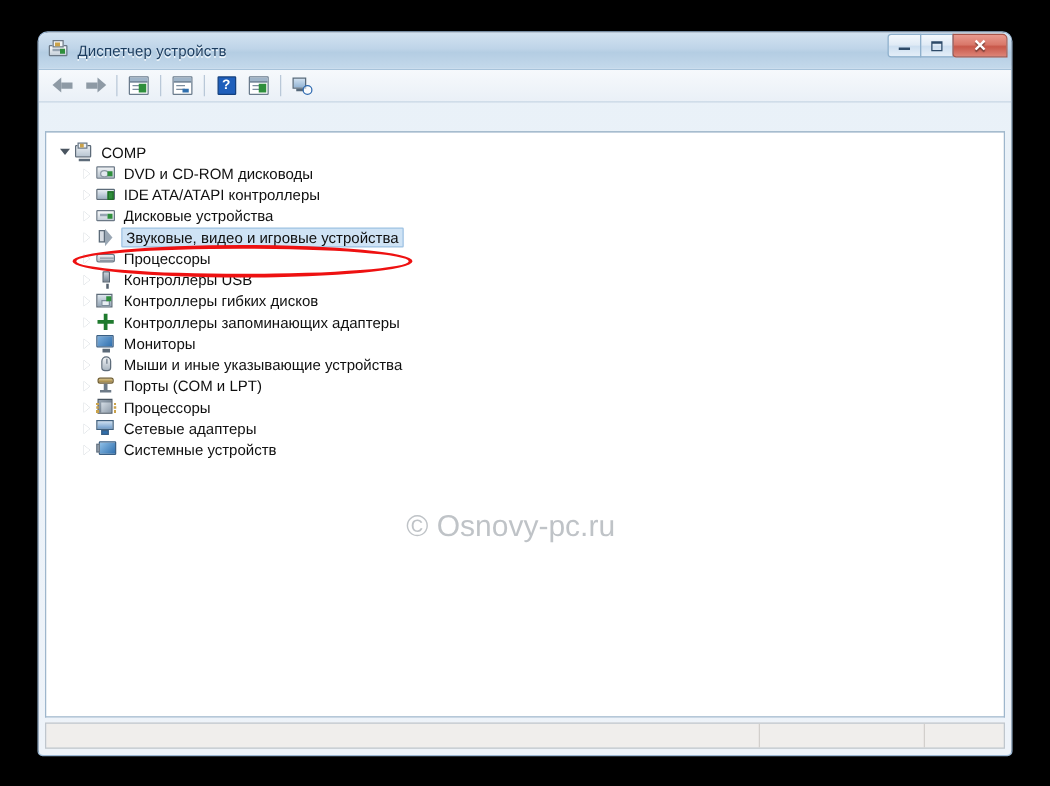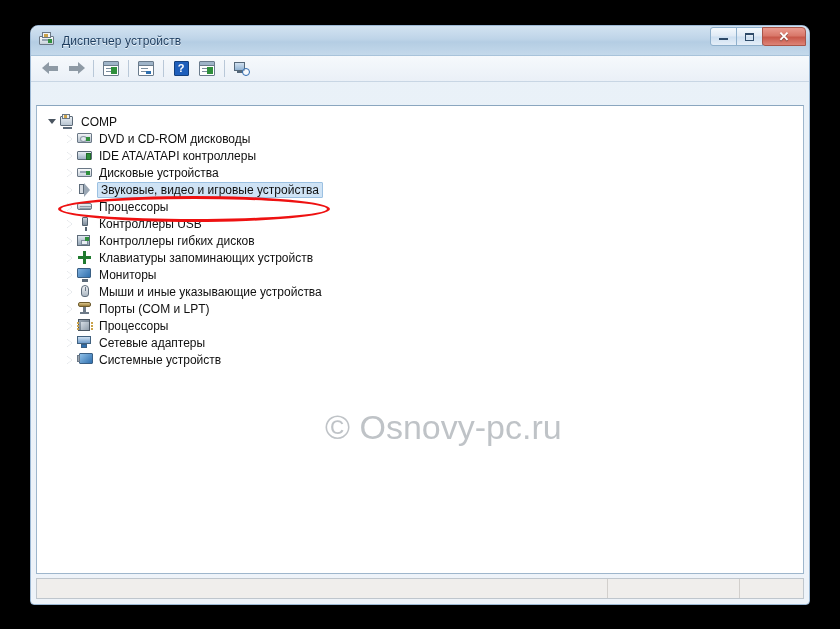--- a/index.html
+++ b/index.html
@@ -298,21 +298,21 @@
     color: rgba(120,130,140,0.30);
     font-family: "Liberation Sans", sans-serif;
     letter-spacing: -1px;
     white-space: nowrap;
     z-index: 3;
     pointer-events: none;
   }
   .wm-small {
     position: absolute;
     left: 288px; top: 302px;
-    font-size: 34px;
+    font-size: 24px;
     color: rgba(95,105,115,0.40);
     font-family: "Liberation Sans", sans-serif;
     white-space: nowrap;
     z-index: 4;
     pointer-events: none;
   }
 
   
   .statusbar {
     position: absolute;
@@ -516,21 +516,21 @@
             <div class="lbl">Контроллеры гибких дисков</div>
           </div>
 
           <div class="node child">
             <div class="exp">
                 <div class="tri-closed"></div>
               </div>
             <div class="ico">
               <div class="i-storage"></div>
             </div>
-            <div class="lbl">Клавиатуры запоминающих устройств</div>
+            <div class="lbl">Контроллеры запоминающих адаптеры</div>
           </div>
 
           <div class="node child">
             <div class="exp">
                 <div class="tri-closed"></div>
               </div>
             <div class="ico">
               <div class="i-mon"></div>
             </div>
             <div class="lbl">Мониторы</div>

